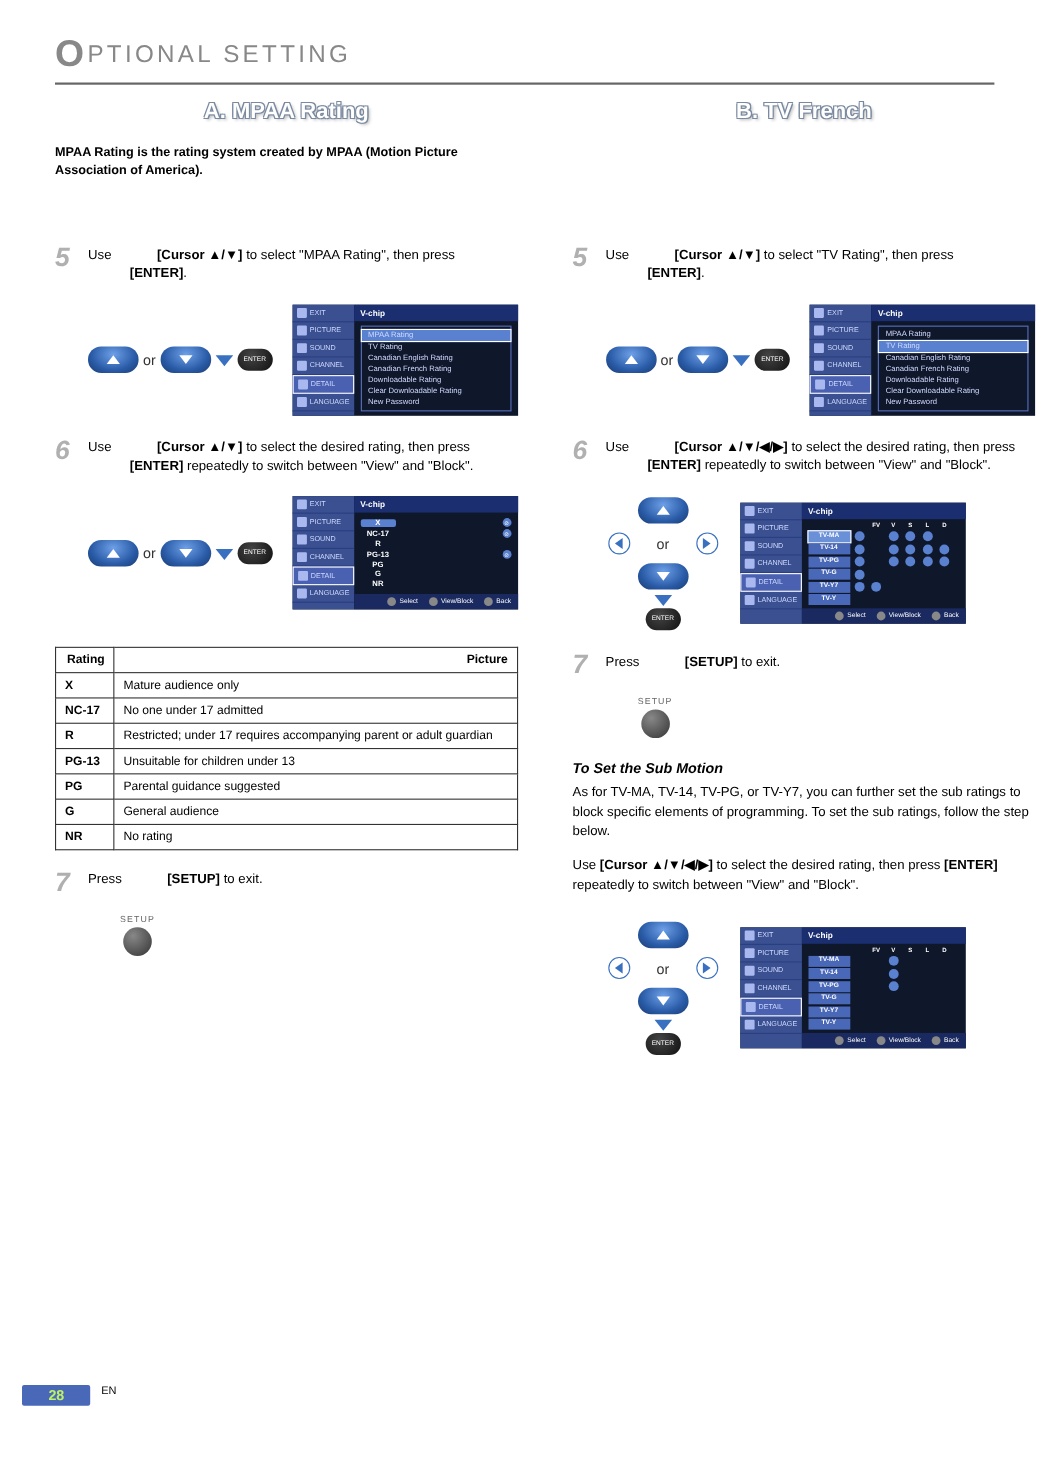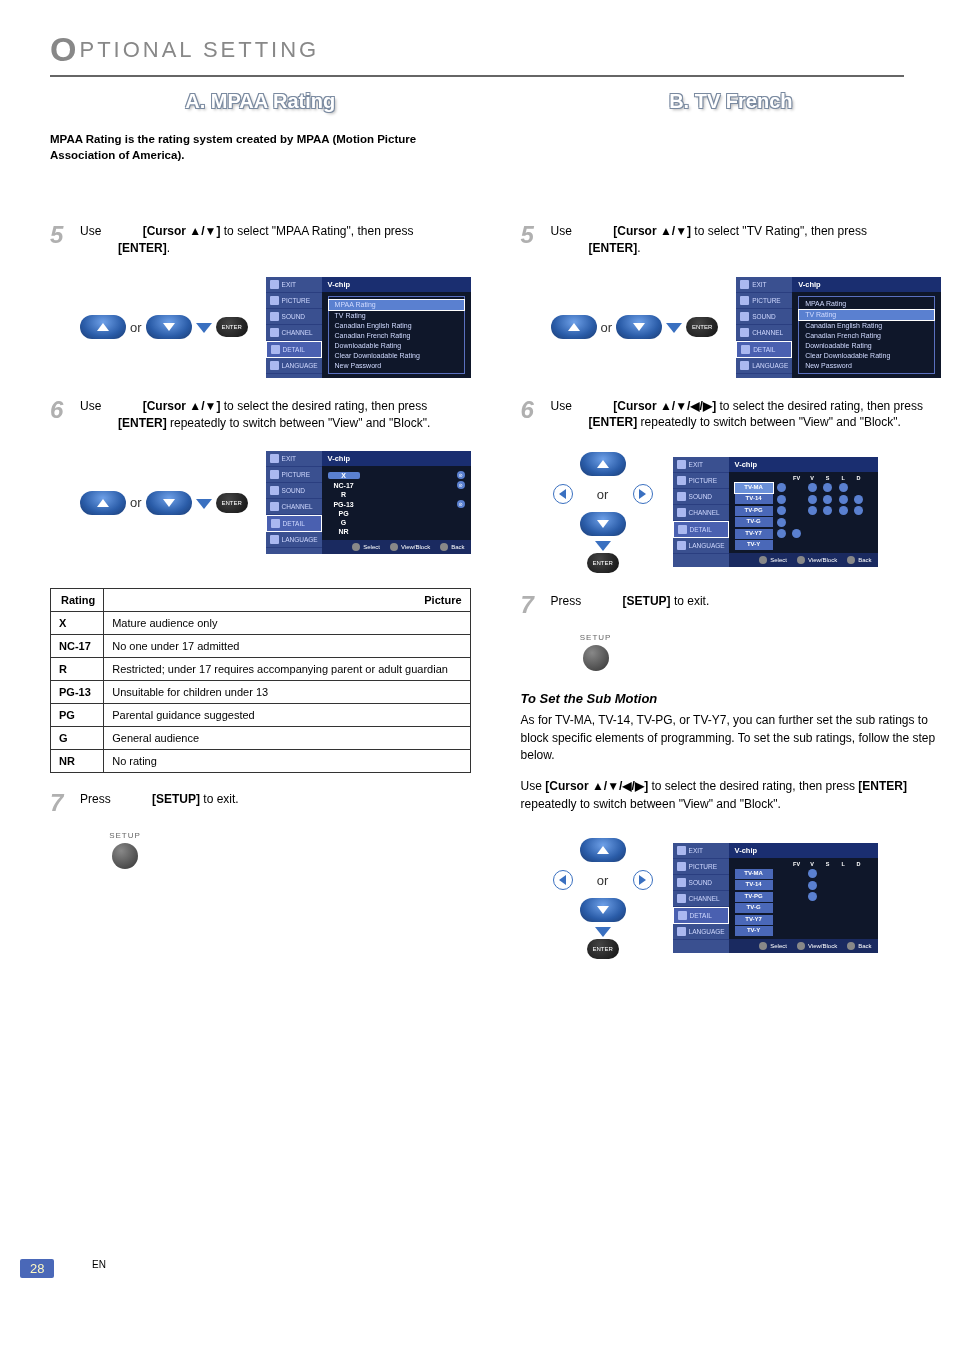--- a/index.html
+++ b/index.html
@@ -214,23 +214,23 @@
     position: relative;
     margin-top: 280px;
   }
   .page-num-box {
     position: absolute;
     left: -30px;
     display:flex;align-items:center;
   }
   .page-num {
     background: #4a68b8;
-    color: #fef9c3;
-    font-weight: normal;
-    padding: 2px 10px;
+    color: #bef264;
+    font-weight: bold;
+    padding: 2px 24px;
     font-size: 13px;
     border-radius: 2px;
   }
   .page-en { font-size: 10px; margin-left: 42px; margin-top:4px; display:block;}
 </style>
 </head>
 <body>
 
 <div class="header-wrap">
   <span class="header-title">

